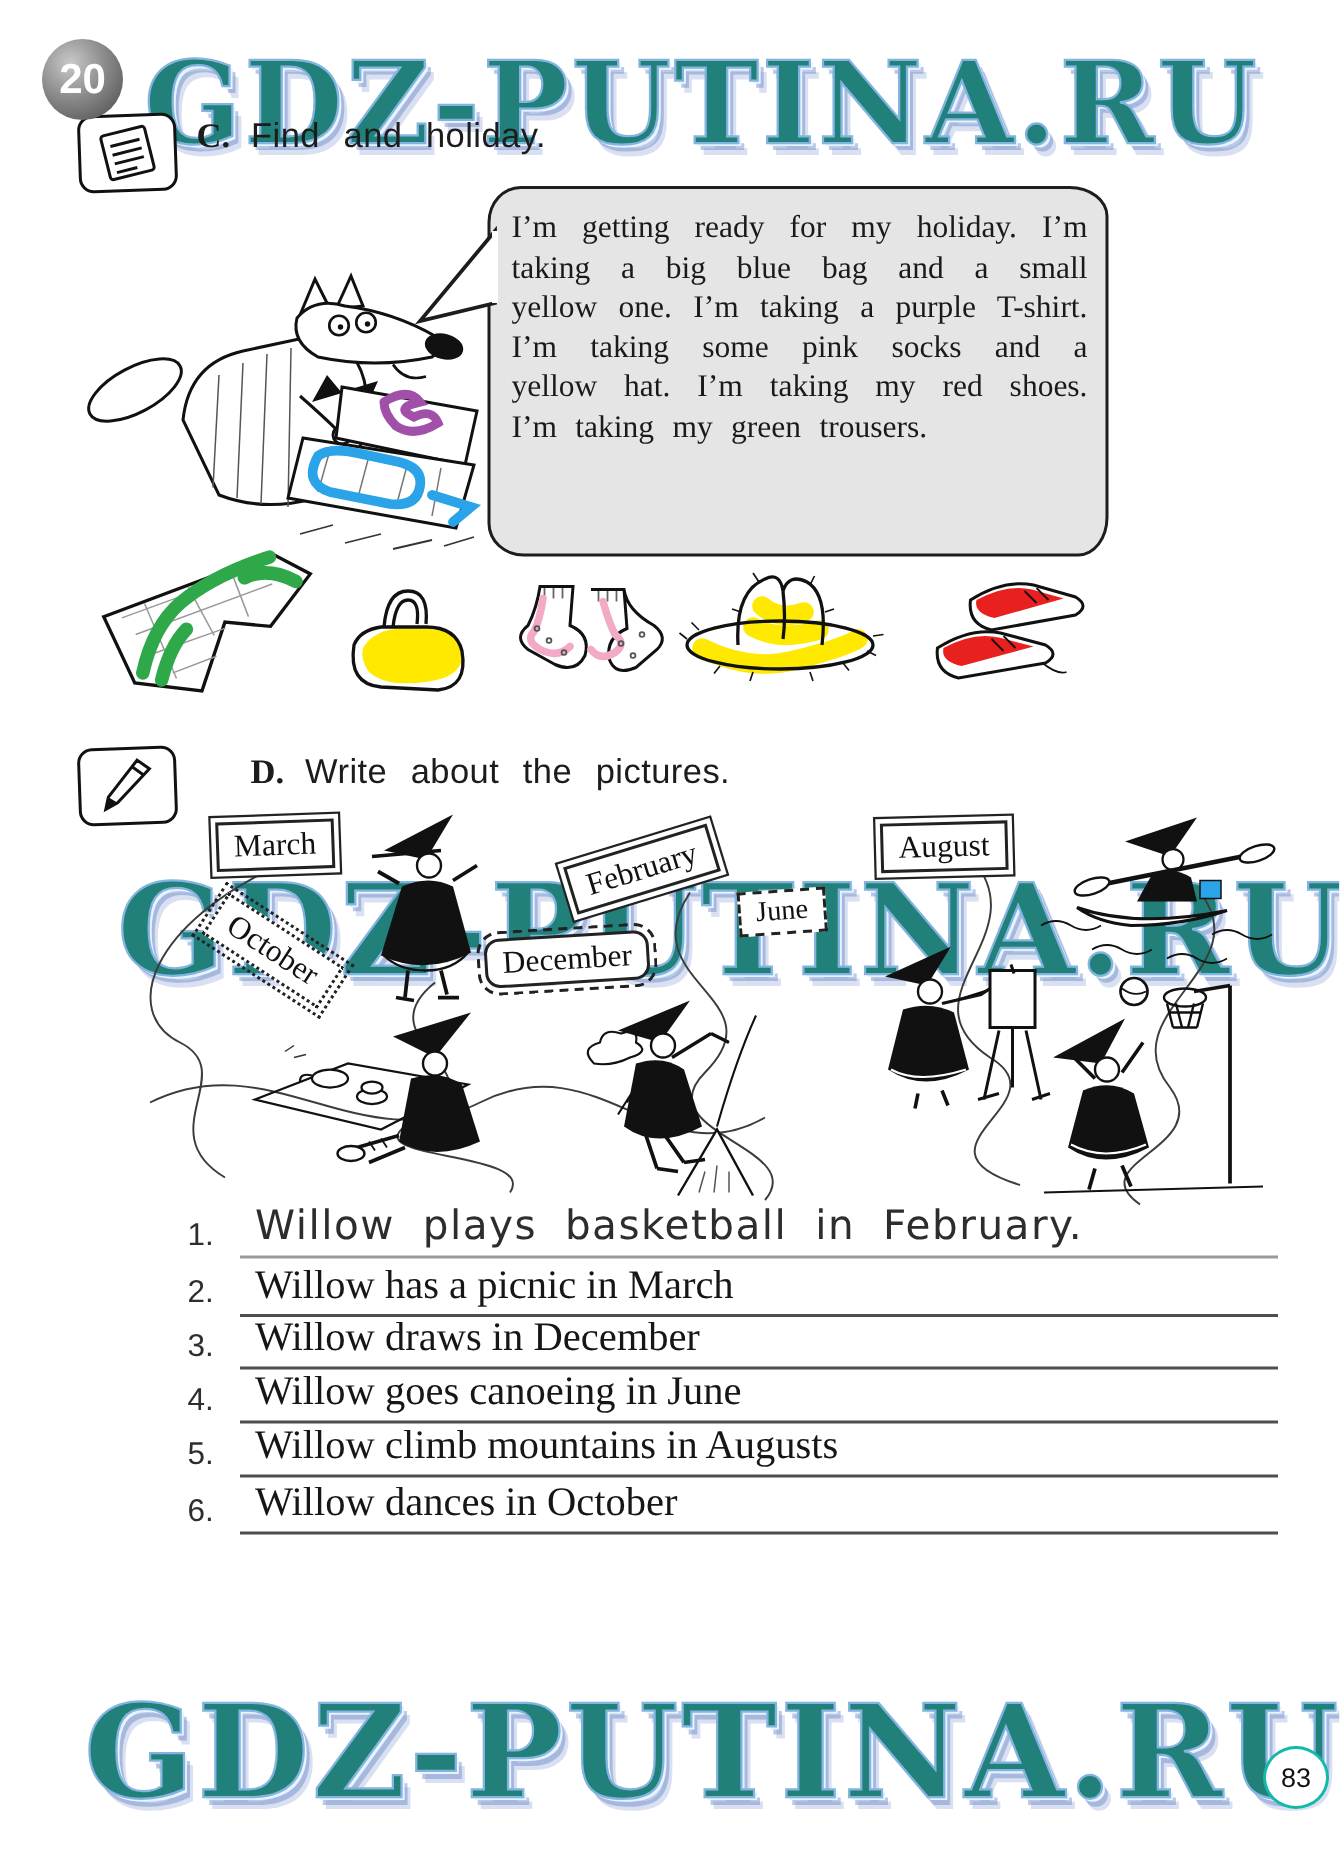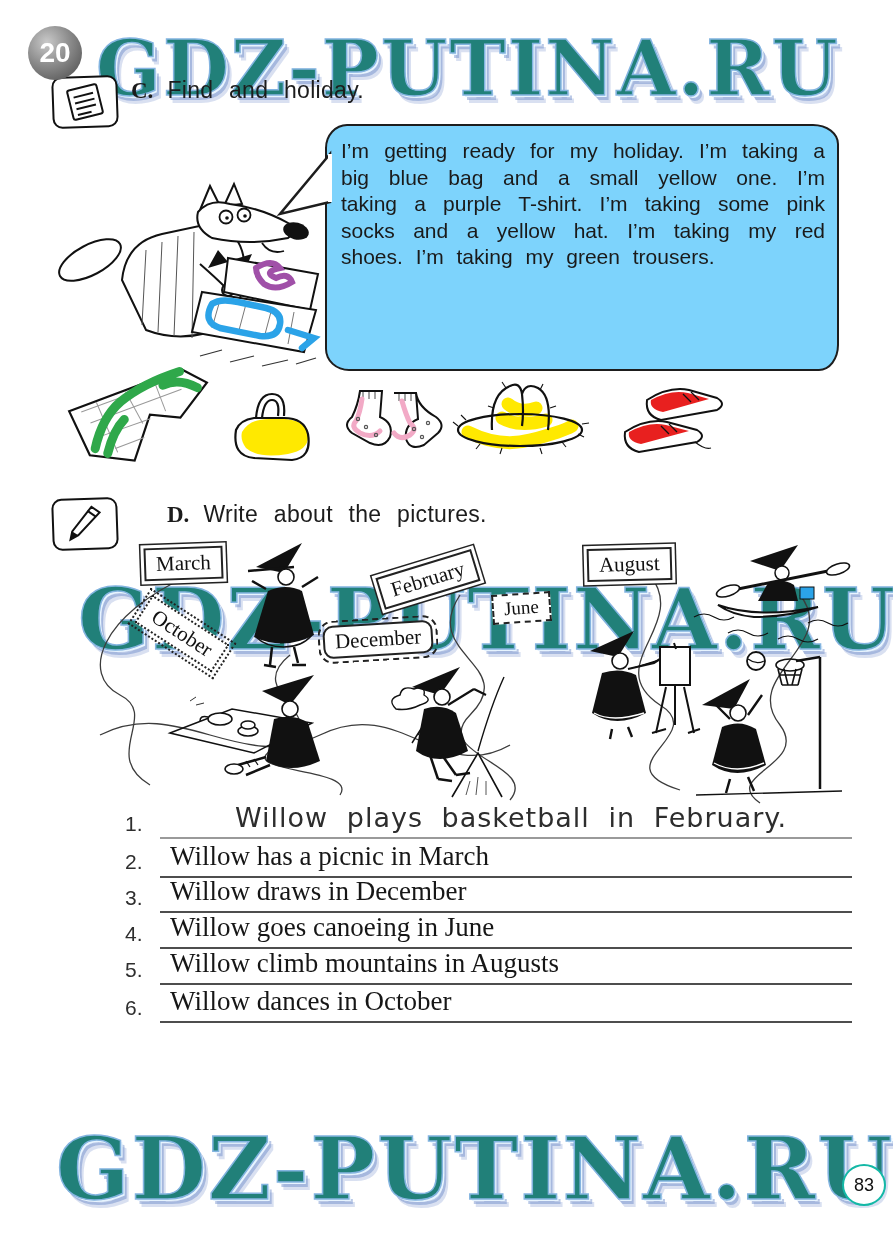--- a/index.html
+++ b/index.html
@@ -44,25 +44,25 @@
   .icon-c { left:52px; top:76px; transform:rotate(-2deg); }
   .icon-d { left:52px; top:498px; transform:rotate(-2deg); }
   .sec-header { position:absolute; z-index:3; font-size:23px; color:#1c1c1c; white-space:nowrap; }
   .sec-header .letter { font-family:"Liberation Serif",serif; font-weight:bold; margin-right:14px; }
   .sec-header .title  { font-family:"Liberation Sans",sans-serif; word-spacing:9px; letter-spacing:.3px; }
   .hdr-c { left:131px; top:77px; }
   .hdr-d { left:131px; top:501px;margin-left:36px; }
 
   
   .bubble {
-    position:absolute; left:325px; top:124px; width:514px; height:247px;
-    border:2.5px solid #1d1d1d; background:#7dd3fc; z-index:3;
+    position:absolute; left:325px; top:124px; width:414px; height:247px;
+    border:2.5px solid #1d1d1d; background:#e5e5e5; z-index:3;
     border-radius:22px 26px 20px 24px / 24px 20px 26px 22px;
     padding:12px 12px 0 14px;
-    font-family:Liberation Sans, sans-serif; font-size:21px; line-height:26.5px;
+    font-family:Liberation Serif, serif; font-size:21px; line-height:26.5px;
     color:#1a1a1a; text-align:justify; word-spacing:7px;
   }
   .bubble-tail { position:absolute; left:276px; top:150px; z-index:4; }
 
   
   .art { position:absolute; z-index:3; }
 
   
   .pictures { position:absolute; left:40px; top:535px; width:828px; height:272px; z-index:2; }
   .tangle   { position:absolute; left:0; top:0; z-index:1; }
@@ -387,21 +387,21 @@
       <circle cx="46" cy="70" r="8" fill="#fff" stroke="#111" stroke-width="1.6"></circle>
       <path d="M38,76 L22,60 M56,72 L70,52" stroke="#111" stroke-width="2.4"></path>
       <path d="M30,84 Q48,76 64,86 L74,122 Q44,138 20,122 Z" fill="#111"></path>
       <path d="M22,120 Q44,132 72,120" fill="none" stroke="#fff" stroke-width="1.4"></path>
       <path d="M38,136 L34,150 M56,134 L62,148" stroke="#111" stroke-width="2.5"></path>
       <line x1="4" y1="152" x2="150" y2="148" stroke="#111" stroke-width="1.4"></line>
     </svg>
   </div>
 
   <span class="ans-num" style="top:812px;">1.</span>
-  <div class="ans-line rule-gray" style="top:802px;text-align:center;">
+  <div class="ans-line rule-gray" style="top:802px;">
     <span class="ans-hand">Willow plays basketball in February.</span>
   </div>
 
   <span class="ans-num" style="top:850px;">2.</span>
   <div class="ans-line rule-dark" style="top:841px;">
     <span class="ans-text">Willow has a picnic in March</span>
   </div>
 
   <span class="ans-num" style="top:886px;">3.</span>
   <div class="ans-line rule-dark" style="top:876px;">

